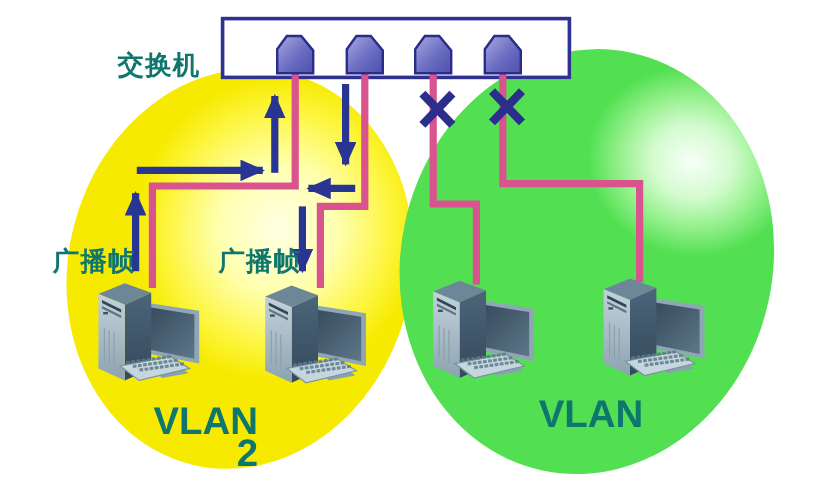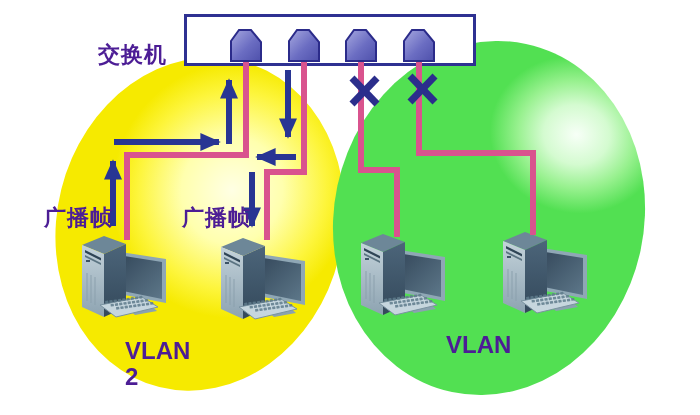--- a/index.html
+++ b/index.html
@@ -8,26 +8,26 @@
   .ellipse{position:absolute;border-radius:50%;z-index:1;}
   .vlan10-region{left:57px;top:56px;width:286px;height:336px;transform:rotate(14deg);
     background:radial-gradient(closest-side at 58% 38%, #ffffe4 0%, #ffffae 42%, #fdf53c 78%, #f6ea00 100%);}
   .vlan20-region{left:334px;top:40px;width:310px;height:356px;transform:rotate(12deg);
     background:radial-gradient(closest-side at 72% 22%, #f7fff7 0%, #d4fbd0 38%, #98f18f 68%, #52e052 100%);}
   .switchbox{position:absolute;left:184px;top:14px;width:292px;height:52px;background:#ffffff;
     border:3px solid #2e3192;box-sizing:border-box;z-index:4;}
   .overlay{position:absolute;left:0;top:0;width:700px;height:415px;z-index:5;pointer-events:none;}
   .pc{position:absolute;width:96px;height:92px;z-index:3;}
   .pc1{left:80px;top:229px;} .pc2{left:219px;top:231px;} .pc3{left:359px;top:227px;} .pc4{left:501px;top:225px;}
-  .lbl{position:absolute;z-index:7;color:#4c1d95;white-space:nowrap;}
+  .lbl{position:absolute;z-index:7;color:#0f766e;white-space:nowrap;}
   .cjk{font-family:"Liberation Serif","DejaVu Serif",serif;font-weight:bold;font-size:22px;letter-spacing:1px;}
   .switch-label{left:98px;top:40px;}
   .bf1{left:44px;top:203px;}
   .bf2{left:182px;top:203px;}
-  .vlanlbl{font-weight:bold;font-size:24px;line-height:26px;text-align:left;width:90px;}
+  .vlanlbl{font-weight:bold;font-size:32px;line-height:26px;text-align:right;width:90px;}
   .vlan10-label{left:125px;top:338px;}
   .vlan20-label{left:446px;top:332px;}
 </style>
 </head>
 <body>
 
 <svg width="0" height="0" style="position:absolute" aria-hidden="true">
   <defs>
     <linearGradient id="gPort" x1="0" y1="0" x2="1" y2="1">
       <stop offset="0" stop-color="#a7a9e0"></stop>

